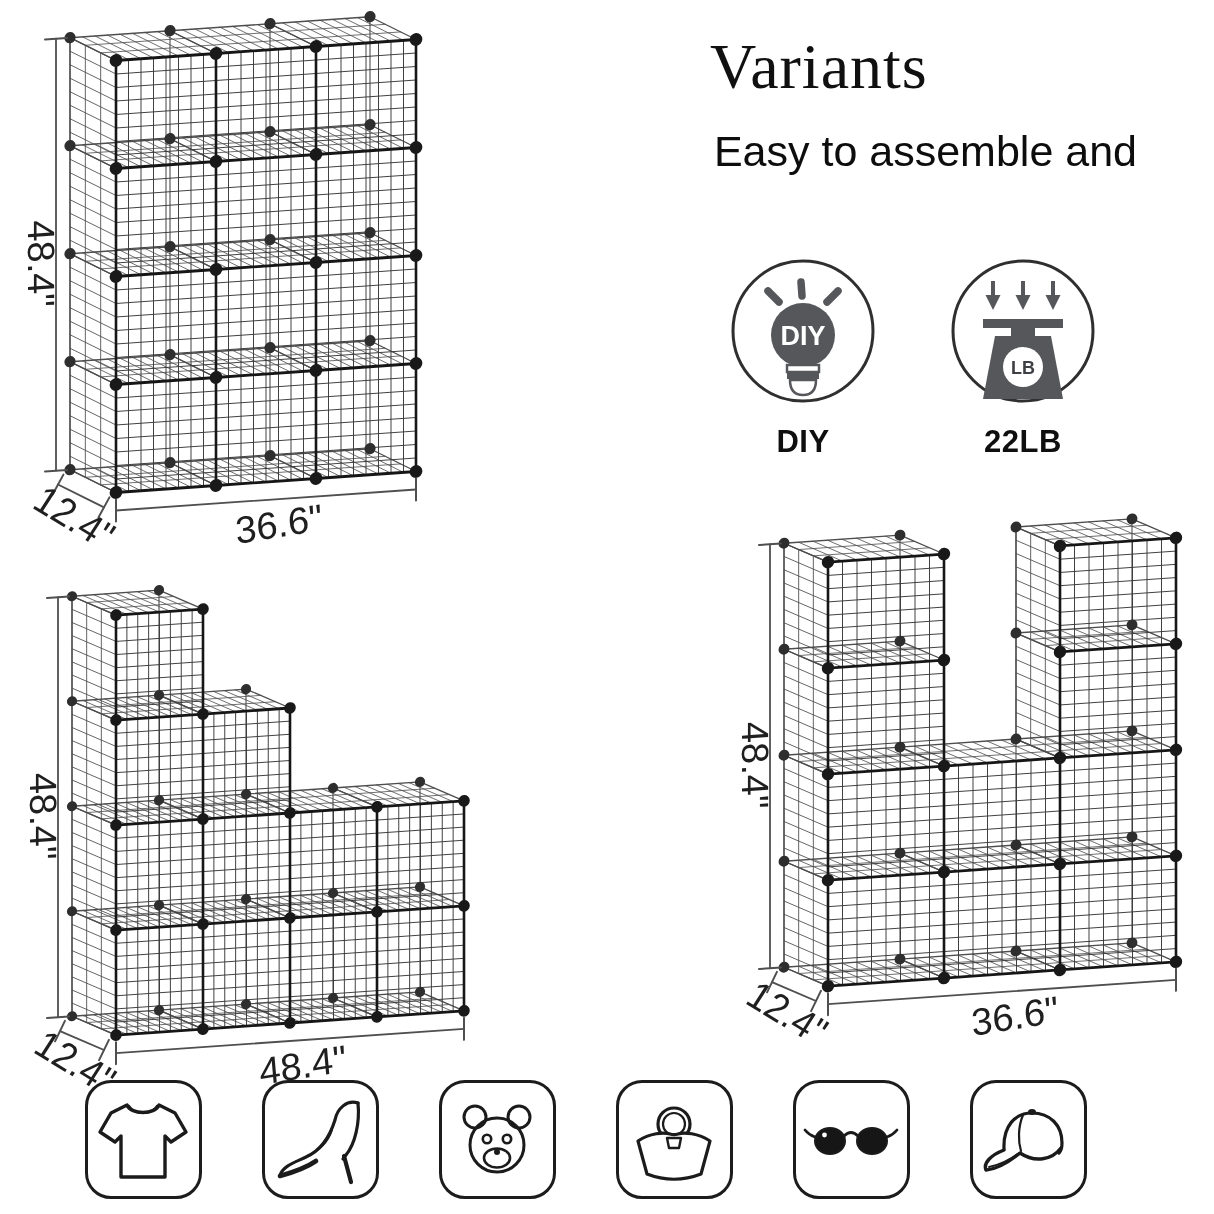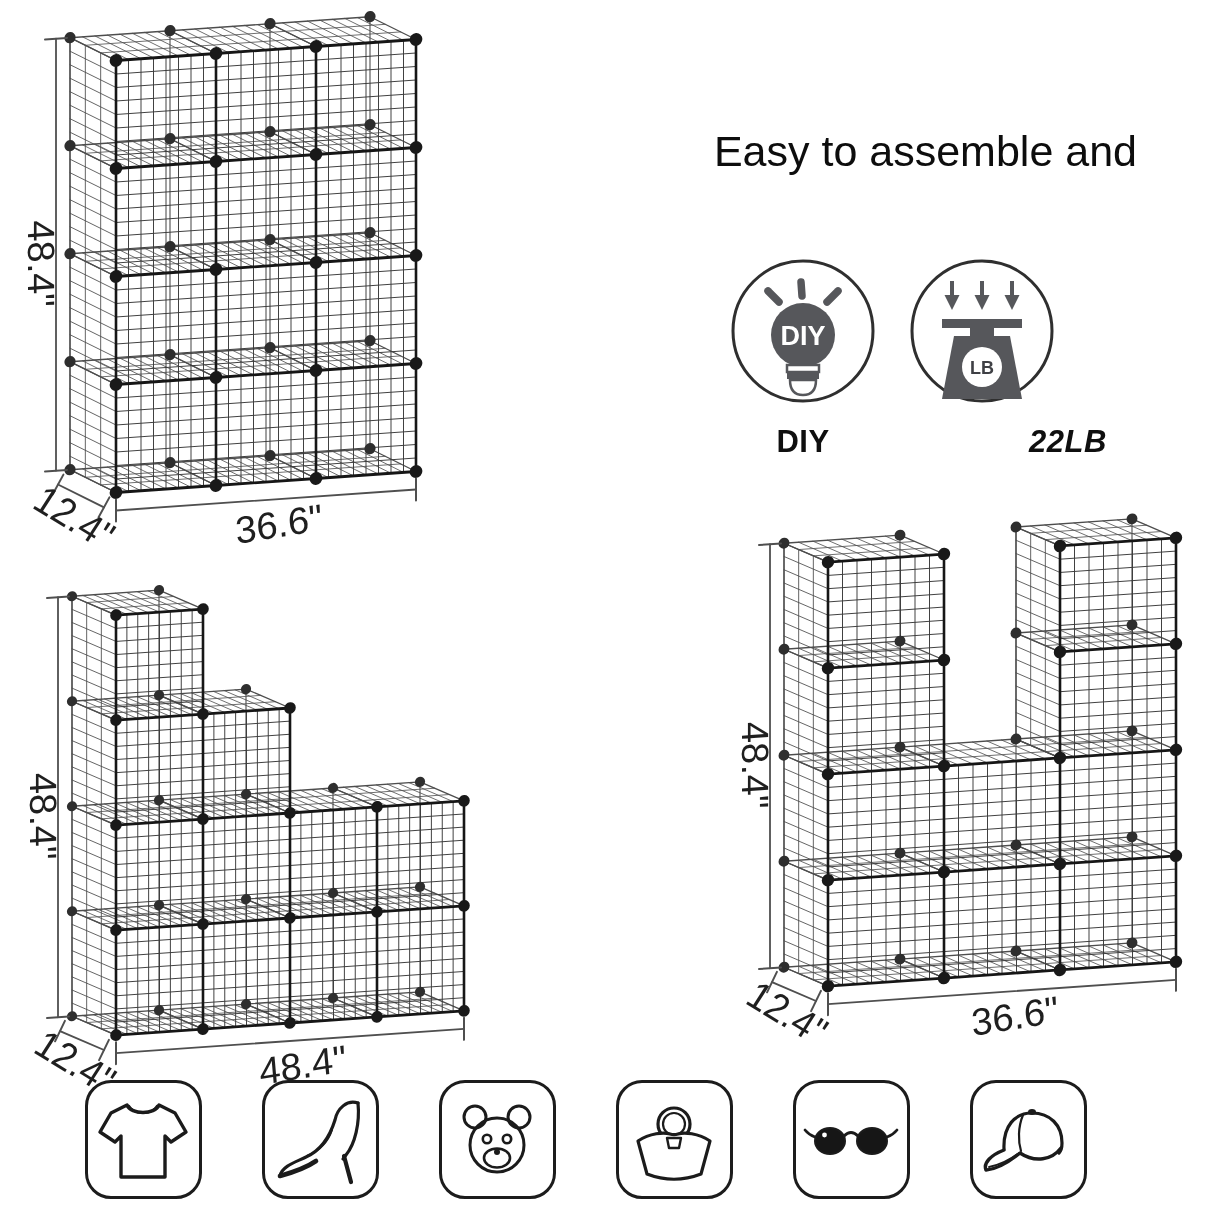--- a/index.html
+++ b/index.html
@@ -1366,53 +1366,54 @@
         <line x1="776.9193495504995" y1="956.1613008990009" x2="767.0806504495005" y2="975.8386991009991" stroke="#4f4f4f" stroke-width="2" stroke-linecap="round"></line>
         <line x1="820.9193495504995" y1="978.1613008990009" x2="811.0806504495005" y2="997.8386991009991" stroke="#4f4f4f" stroke-width="2" stroke-linecap="round"></line>
         <text fill="#1f1f1f" font-size="38" text-anchor="middle" font-family="&quot;Liberation Sans&quot;, &quot;DejaVu Sans&quot;, sans-serif" transform="translate(780 1009) rotate(34)">12.4"</text>
         <line x1="828" y1="992" x2="1176" y2="992" stroke="#4f4f4f" stroke-width="1.8" stroke-linecap="round"></line>
         <line x1="828" y1="981" x2="828" y2="1003" stroke="#4f4f4f" stroke-width="2" stroke-linecap="round"></line>
         <line x1="1176" y1="981" x2="1176" y2="1003" stroke="#4f4f4f" stroke-width="2" stroke-linecap="round"></line>
         <text fill="#1f1f1f" font-size="38" text-anchor="middle" font-family="&quot;Liberation Sans&quot;, &quot;DejaVu Sans&quot;, sans-serif" transform="translate(1016 1030) rotate(-5)">36.6"</text>
       </g>
     </svg>
 
+  <div class="title">Variants</div>
 
   <div class="subtitle">
     <div>Easy to assemble and</div>
   </div>
 
   <div id="features-root">
       <div class="feature" style="left: 723px;"><svg width="160" height="160" viewBox="0 0 160 160">
           <circle cx="80" cy="80" r="70" fill="#fff" stroke="#2f2f2f" stroke-width="3"></circle>
           <line x1="56" y1="51" x2="45" y2="40" stroke="#56575b" stroke-width="7.5" stroke-linecap="round"></line>
           <line x1="79" y1="45" x2="78" y2="31" stroke="#56575b" stroke-width="7.5" stroke-linecap="round"></line>
           <line x1="104" y1="51" x2="115" y2="40" stroke="#56575b" stroke-width="7.5" stroke-linecap="round"></line>
           <circle cx="80" cy="84" r="32" fill="#56575b"></circle>
           <text x="80" y="94" fill="#fff" font-size="27" font-weight="bold" text-anchor="middle" font-family="&quot;Liberation Sans&quot;, &quot;DejaVu Sans&quot;, sans-serif">DIY</text>
           <rect x="64" y="114" width="32" height="7" fill="#fff" stroke="#56575b" stroke-width="2.5"></rect>
           <rect x="64" y="122" width="32" height="6" fill="#56575b"></rect>
           <path d="M67 129 Q67 144 80 144 Q93 144 93 129 Z" fill="#fff" stroke="#56575b" stroke-width="2.5"></path>
         </svg></div>
       <div class="feature-label" style="left: 723px;">DIY</div>
-      <div class="feature" style="left: 902px;"><svg width="160" height="160" viewBox="0 0 160 160">
+      <div class="feature" style="left: 943px;"><svg width="160" height="160" viewBox="0 0 160 160">
           <circle cx="80" cy="80" r="70" fill="#fff" stroke="#2f2f2f" stroke-width="3"></circle>
           <line x1="50" y1="30" x2="50" y2="46" stroke="#56575b" stroke-width="4"></line>
           <polygon points="42.5,44 57.5,44 50,59" fill="#56575b"></polygon>
           <line x1="80" y1="30" x2="80" y2="46" stroke="#56575b" stroke-width="4"></line>
           <polygon points="72.5,44 87.5,44 80,59" fill="#56575b"></polygon>
           <line x1="110" y1="30" x2="110" y2="46" stroke="#56575b" stroke-width="4"></line>
           <polygon points="102.5,44 117.5,44 110,59" fill="#56575b"></polygon>
           <rect x="40" y="68" width="80" height="9" fill="#56575b"></rect>
           <rect x="68" y="77" width="24" height="9" fill="#56575b"></rect>
           <polygon points="52,85 108,85 120,148 40,148" fill="#56575b"></polygon>
           <circle cx="80" cy="116" r="20" fill="#fff"></circle>
           <text x="80" y="123" fill="#3f4045" font-size="18" font-weight="bold" text-anchor="middle" font-family="&quot;Liberation Sans&quot;, &quot;DejaVu Sans&quot;, sans-serif">LB</text>
         </svg></div>
-      <div class="feature-label" style="left: 988px; font-style: italic;">22LB</div>
+      <div class="feature-label" style="left: 943px;">22LB</div>
     </div>
   <div id="cat-root">
       <div class="tile" style="left: 85px;">
         <svg width="100" height="100" viewBox="0 0 100 100">
           <path fill="#fff" stroke="#1b1b1b" stroke-linecap="round" stroke-linejoin="round" d="M34 16 L18 24 L7 43 L22 53 L28 47 L28 88 L72 88 L72 47 L78 53 L93 43 L82 24 L66 16 C62 26 38 26 34 16 Z" stroke-width="3.4"></path>
           <path fill="none" stroke="#1b1b1b" stroke-linecap="round" stroke-linejoin="round" d="M36 17 C41 26 59 26 64 17" stroke-width="2.4"></path>
         </svg>
       </div>
       <div class="tile" style="left: 262px;">
         <svg width="100" height="100" viewBox="0 0 100 100">

